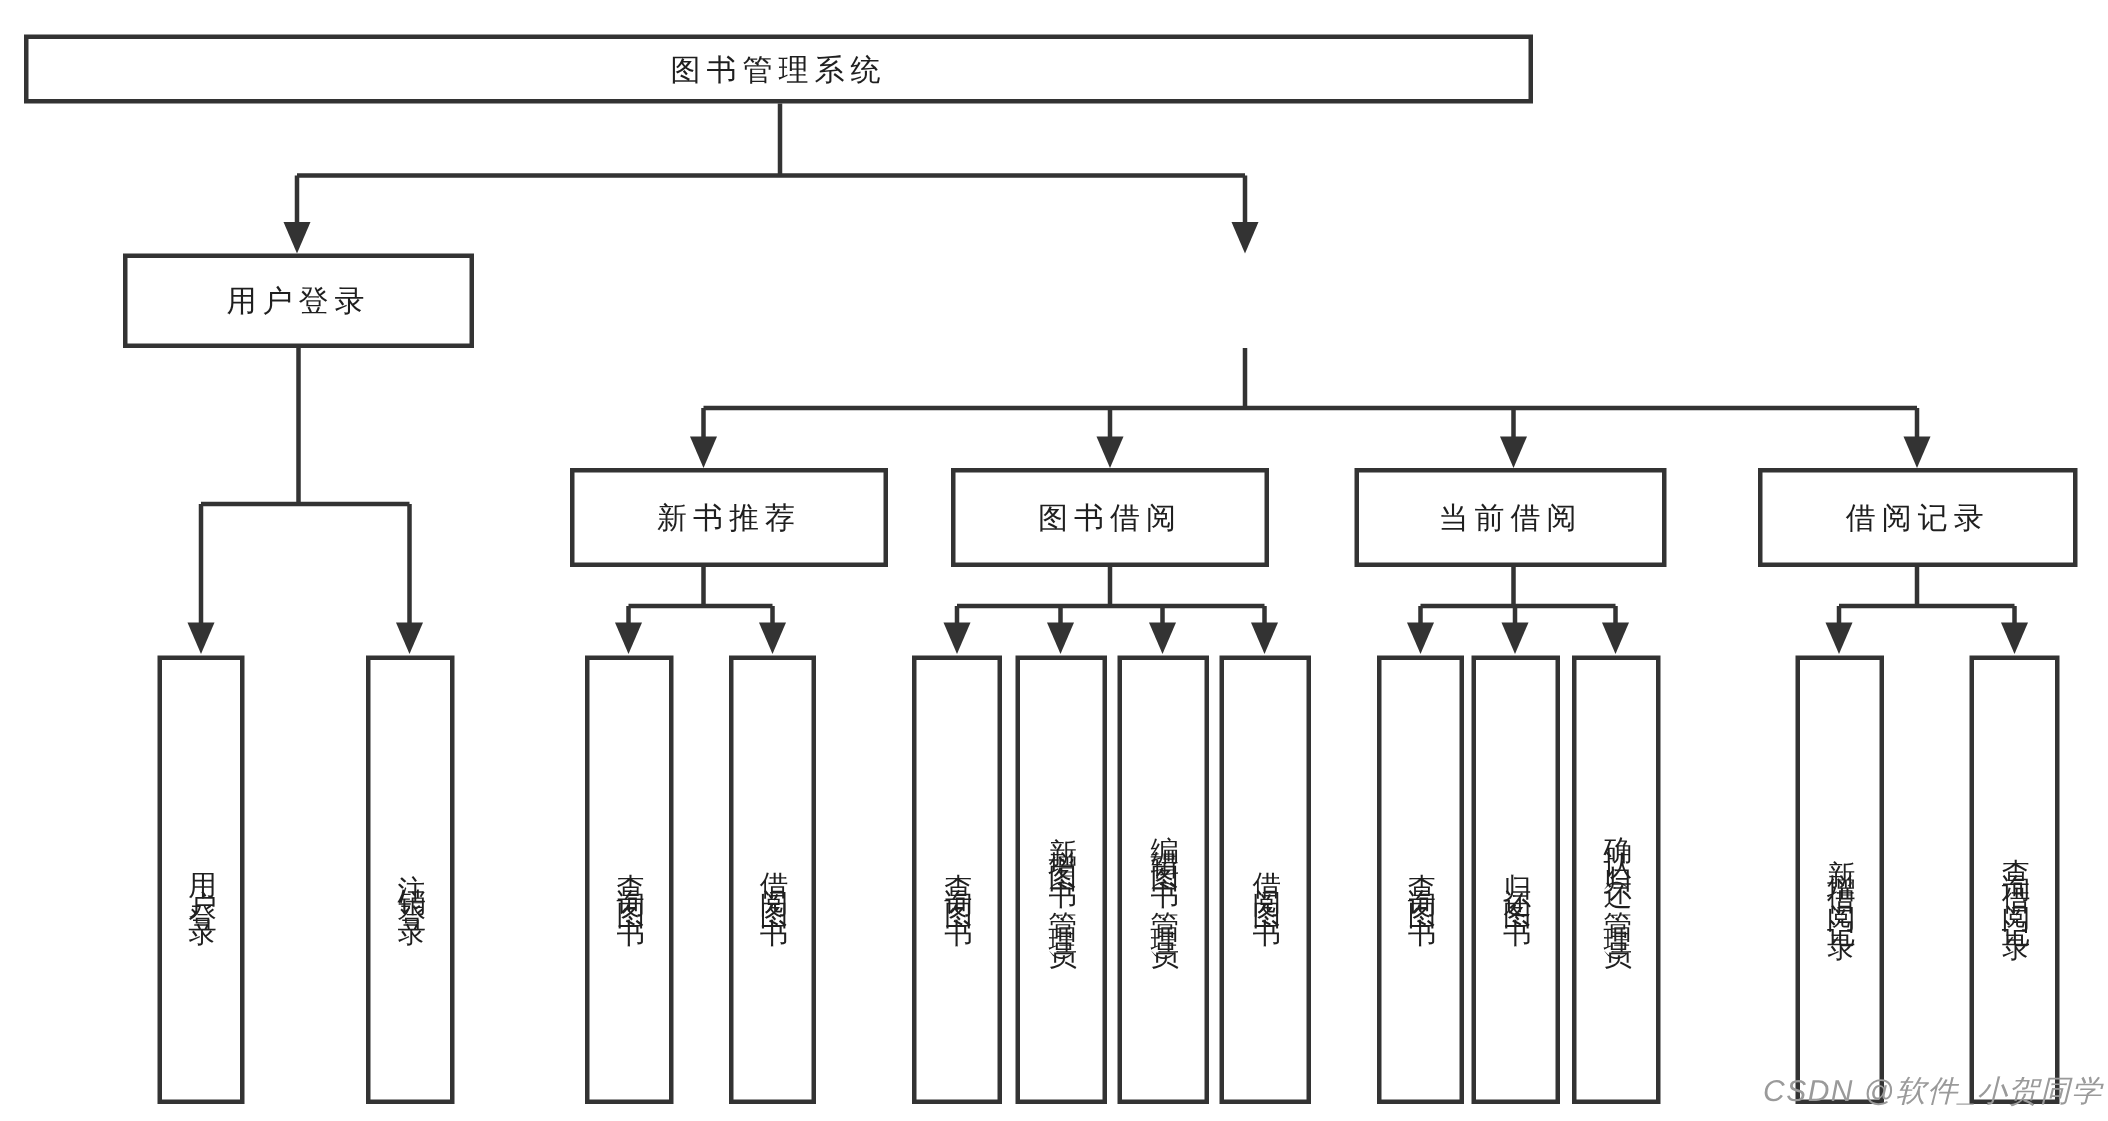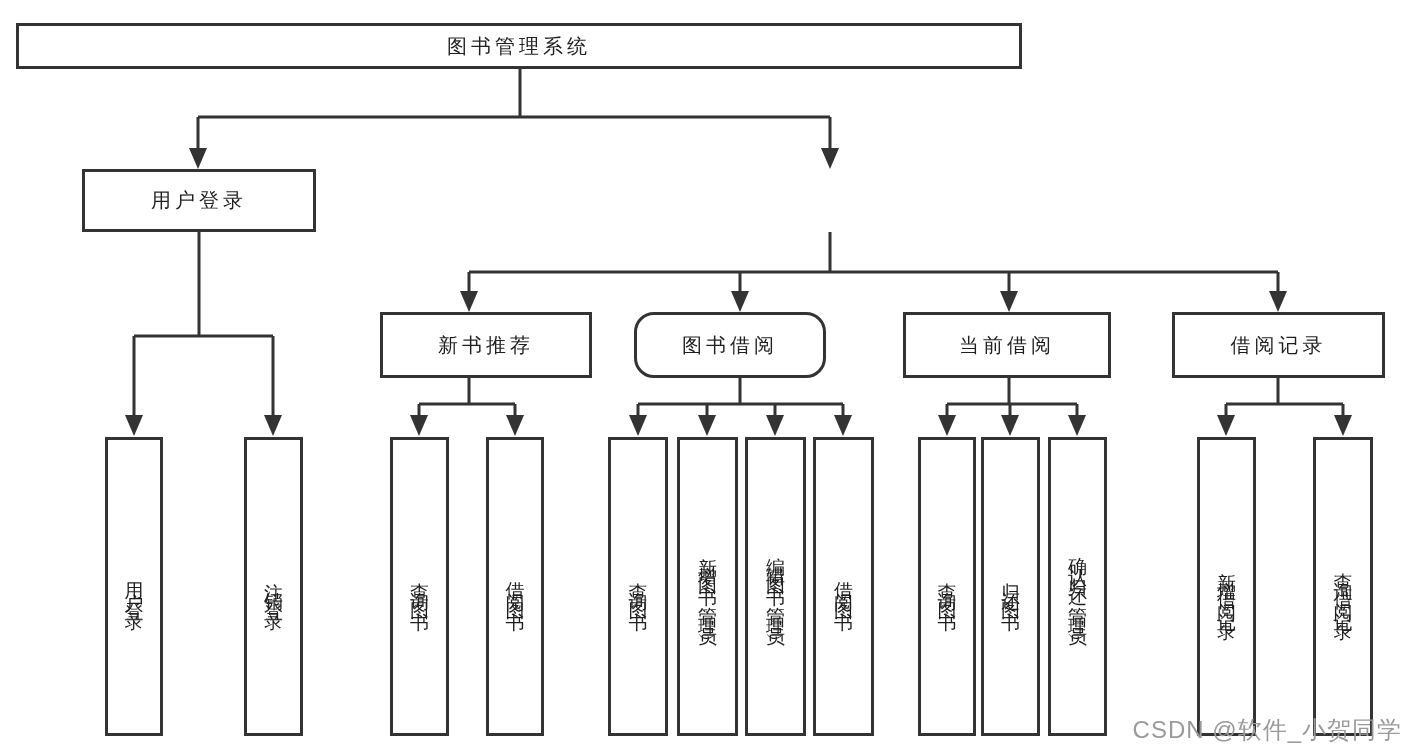--- a/index.html
+++ b/index.html
@@ -41,21 +41,21 @@
     font-size: 19px;
     letter-spacing: 10px;
     white-space: nowrap;
     color: #1f1f1f;
   }
   
   #n-root      { left: 16px;  top: 23px;  width: 1006px; height: 46px; }
   #n-userlogin { left: 82px;  top: 169px; width: 234px;  height: 63px; }
   #n-bookmgmt  { left: 712px; top: 169px; width: 238px;  height: 64px; }
   #n-newrec    { left: 363px; top: 312px; width: 212px;  height: 66px; margin-left: 17px; }
-  #n-borrowing { left: 634px; top: 312px; width: 192px;  height: 66px; border-radius: 20px; }
+  #n-borrowing { left: 634px; top: 312px; width: 212px;  height: 66px; }
   #n-current   { left: 903px; top: 312px; width: 208px;  height: 66px; }
   #n-records   { left: 1172px;top: 312px; width: 213px;  height: 66px; }
 
   .leaf { top: 437px; height: 299px; }
   #l-a1 { left: 105px;  width: 58px; }
   #l-a2 { left: 244px;  width: 59px; }
   #l-b1 { left: 390px;  width: 59px; }
   #l-b2 { left: 486px;  width: 58px; }
   #l-c1 { left: 608px;  width: 60px; }
   #l-c2 { left: 677px;  width: 61px; }
@@ -64,25 +64,26 @@
   #l-d1 { left: 918px;  width: 58px; }
   #l-d2 { left: 981px;  width: 59px; }
   #l-d3 { left: 1048px; width: 59px; }
   #l-e1 { left: 1197px; width: 59px; }
   #l-e2 { left: 1313px; width: 60px; }
 
   #watermark {
     position: absolute;
     right: 3px;
     top: 714px;
-    font-size: 24px;
+    font-size: 20px;
     letter-spacing: 1px;
     color: #9a9a9a;
     z-index: 10;
     white-space: nowrap;
+    font-style: italic;
   }
 </style>
 </head>
 <body>
 
 <div id="stage">
 
   <svg id="connectors" viewBox="0 0 1405 747" xmlns="http://www.w3.org/2000/svg">
     <g stroke="#333333" stroke-width="3" fill="none">
 

